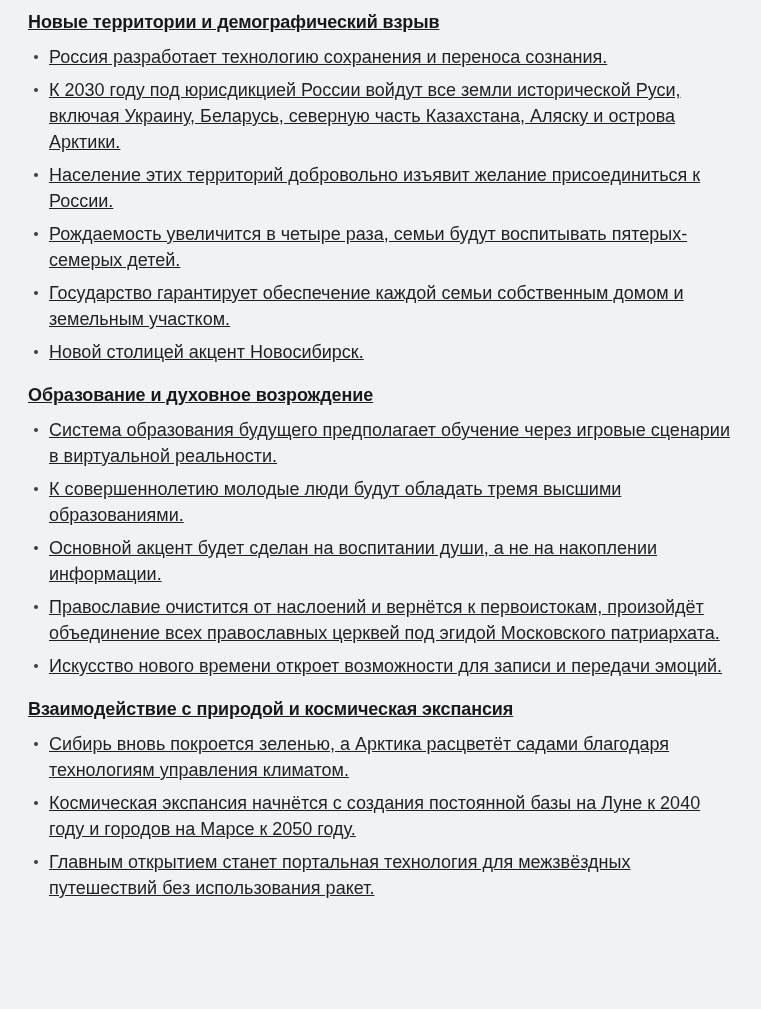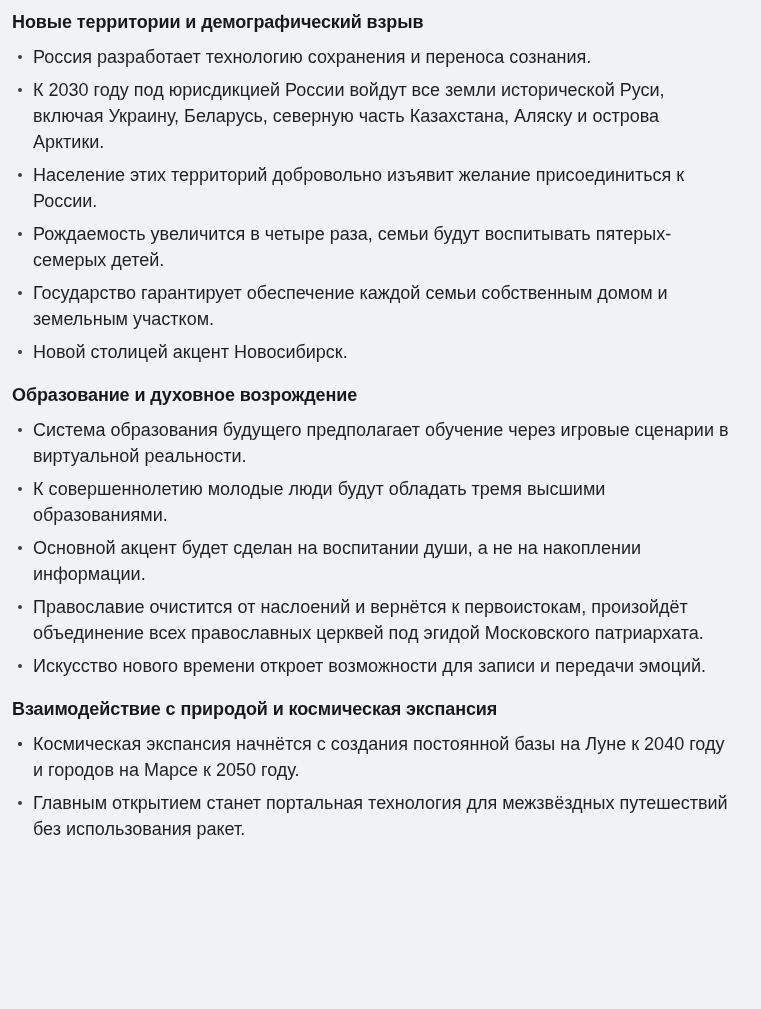--- a/index.html
+++ b/index.html
@@ -14,22 +14,23 @@
     color: #1e2022;
     font-family: "Liberation Sans", sans-serif;
     font-size: 18px;
     line-height: 26px;
     box-sizing: border-box;
   }
   main.doc {
     box-sizing: border-box;
     width: 761px;
     height: 1006px;
-    padding: 10px 26px 0 12px;
+    padding: 10px 26px 0 28px;
     overflow: hidden;
+    text-decoration: underline;
   }
   section.content-section { display: block; }
   section.content-section + section.content-section { margin-top: 18px; }
   h2.section-heading {
     margin: 0 0 10px 0;
     font-size: 18px;
     line-height: 24px;
     font-weight: 700;
     color: #17181a;
     letter-spacing: -0.1px;
@@ -77,18 +78,18 @@
         <li><span class="dot"></span><span class="li-text">Система образования будущего предполагает обучение через игровые сценарии в виртуальной реальности.</span></li>
         <li><span class="dot"></span><span class="li-text">К совершеннолетию молодые люди будут обладать тремя высшими образованиями.</span></li>
         <li><span class="dot"></span><span class="li-text">Основной акцент будет сделан на воспитании души, а не на накоплении информации.</span></li>
         <li><span class="dot"></span><span class="li-text">Православие очистится от наслоений и вернётся к первоистокам, произойдёт объединение всех православных церквей под эгидой Московского патриархата.</span></li>
         <li><span class="dot"></span><span class="li-text">Искусство нового времени откроет возможности для записи и передачи эмоций.</span></li>
       </ul>
     </section>
     <section class="content-section">
       <h2 class="section-heading">Взаимодействие с природой и космическая экспансия</h2>
       <ul class="bullet-list">
-        <li><span class="dot"></span></li>
+        <li><span class="dot"></span><span class="li-text">Сибирь вновь покроется зеленью, а Арктика расцветёт садами благодаря технологиям управления климатом.</span></li>
         <li><span class="dot"></span><span class="li-text">Космическая экспансия начнётся с создания постоянной базы на Луне к 2040 году и городов на Марсе к 2050 году.</span></li>
         <li><span class="dot"></span><span class="li-text">Главным открытием станет портальная технология для межзвёздных путешествий без использования ракет.</span></li>
       </ul>
     </section>
   </main>
 
 </body></html>

